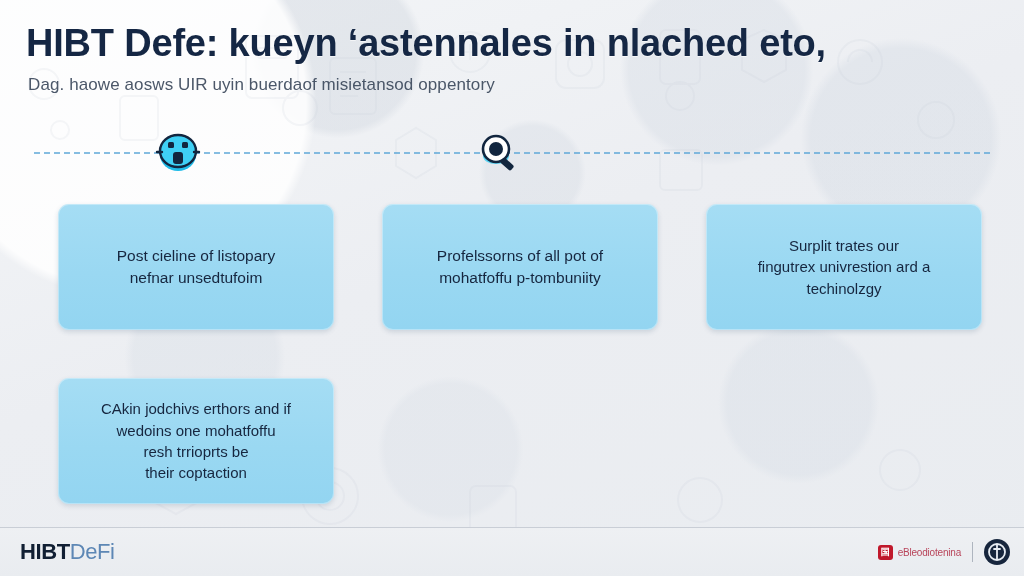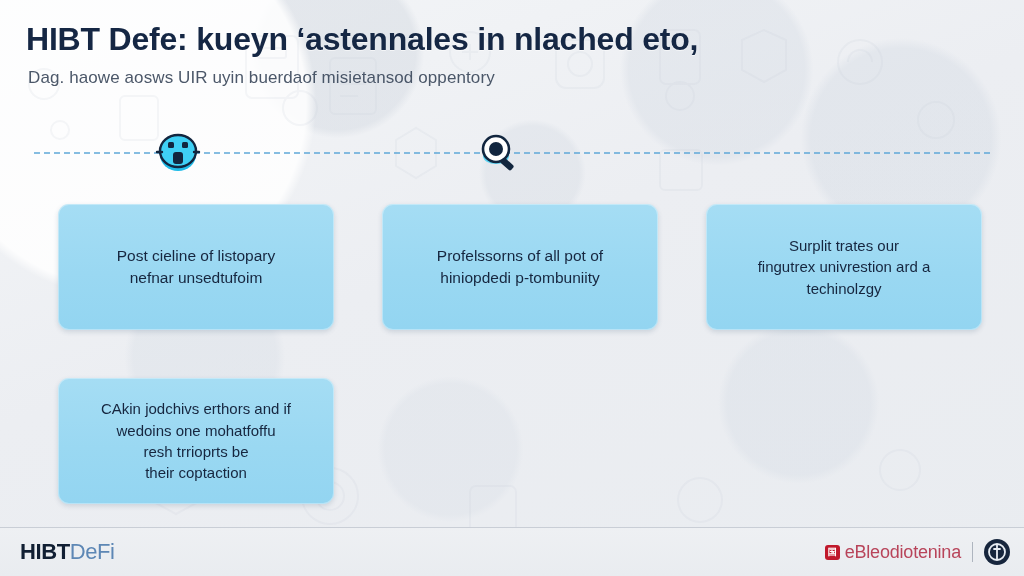--- a/index.html
+++ b/index.html
@@ -22,21 +22,21 @@
       radial-gradient(circle at 44% 78%, rgba(216,222,230,.32) 0 9%,  rgba(0,0,0,0) 10%),
       radial-gradient(circle at 78% 70%, rgba(213,220,229,.35) 0 8%,  rgba(0,0,0,0) 9%),
       linear-gradient(160deg,#f4f6f8 0%, #eceef2 45%, #e9ecf0 100%);
     overflow:hidden;
   }
   .watermarks{position:absolute;inset:0;opacity:.30;pointer-events:none;}
   
   .header{position:absolute;left:26px;top:22px;right:26px;}
   .title{
     margin:0;
-    font-size:32px;line-height:1.12;font-weight:bold;
+    font-size:38px;line-height:1.12;font-weight:bold;
     color:#152744;letter-spacing:-.2px;
     text-shadow:0 1px 0 rgba(255,255,255,.6);
   }
   .subtitle{
     margin:10px 0 0 2px;
     font-size:17px;font-weight:normal;color:#3d4a5d;
     letter-spacing:.1px;opacity:.92;
   }
   
   .timeline{position:absolute;left:34px;right:34px;top:152px;height:2px;}
@@ -89,21 +89,21 @@
     display:flex;align-items:center;gap:11px;
   }
   .badge{display:flex;align-items:center;gap:5px;}
   .badge-sq{
     width:15px;height:15px;border-radius:3px;
     background:#c0182b;
     display:flex;align-items:center;justify-content:center;
     font-size:9px;color:#fff;font-weight:bold;line-height:1;
   }
   .badge-text{
-    font-size:18px;color:#b8445a;letter-spacing:-.2px;
+    font-size:10px;color:#b8445a;letter-spacing:-.2px;
     filter:blur(.25px);white-space:nowrap;
   }
   .divider{width:1px;height:20px;background:#aeb5bf;}
   .round-icon{
     width:26px;height:26px;border-radius:50%;
     background:#17263d;
     display:flex;align-items:center;justify-content:center;
   }
 </style>
 </head>
@@ -176,21 +176,21 @@
     </div>
   </div>
 
   <div class="grid">
     <div class="card r1">
       <p class="card-text">Post cieline of listopary
 nefnar unsedtufoim</p>
     </div>
     <div class="card r1">
       <p class="card-text">Profelssorns of all pot of
-hiniopdedi p-tombuniity</p>
+mohatfoffu p-tombuniity</p>
     </div>
     <div class="card r2">
       <p class="card-text">Surplit trates our
 fingutrex univrestion ard a
 techinolzgy</p>
     </div>
     <div class="card r2">
       <p class="card-text">CAkin jodchivs erthors and if
 wedoins one mohatfoffu
 resh trrioprts be

